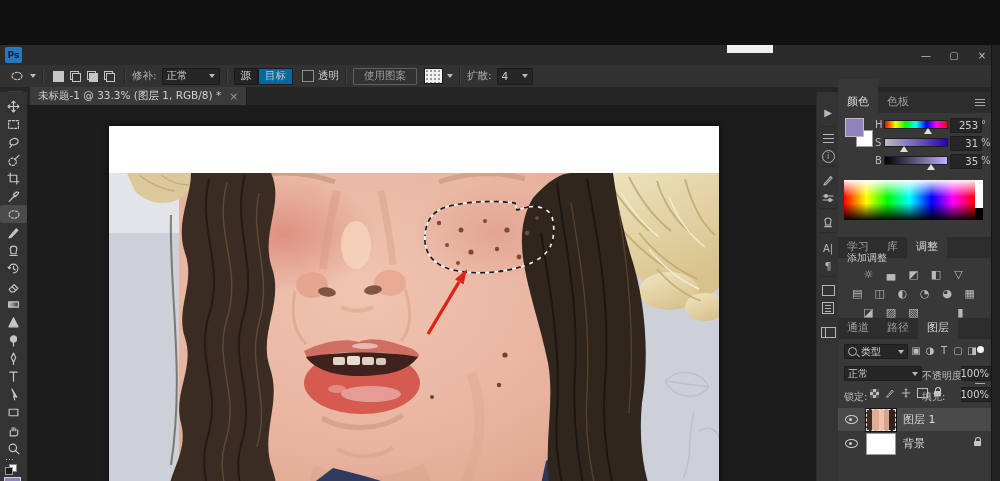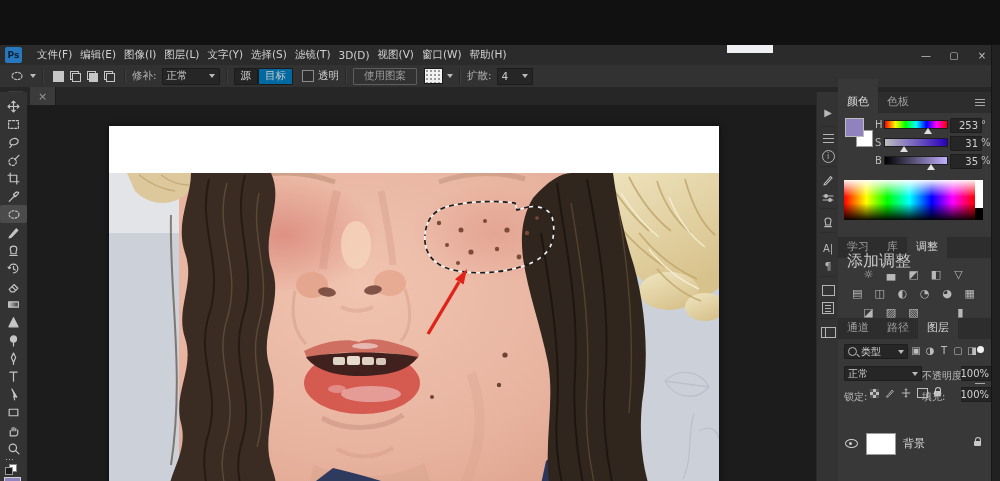--- a/index.html
+++ b/index.html
@@ -106,33 +106,20 @@
   #rightedge{left:991px;top:0;width:9px;height:481px;background:#212121;border-left:1px solid #161616;}
   .fdot{width:7px;height:7px;background:#f2f2f2;border-radius:50%;}
 </style>
 </head>
 <body>
 
 <div id="app" class="nosel">
 
   <div id="titlebar" class="a">
     <div id="pslogo" class="a">Ps</div>
-    <div id="menus" class="a">
-      <span>文件(F)</span>
-      <span>编辑(E)</span>
-      <span>图像(I)</span>
-      <span>图层(L)</span>
-      <span>文字(Y)</span>
-      <span>选择(S)</span>
-      <span>滤镜(T)</span>
-      <span>3D(D)</span>
-      <span>视图(V)</span>
-      <span>窗口(W)</span>
-      <span>帮助(H)</span>
-    </div>
     <div id="tb-white" class="a"></div>
     <div id="winctl" class="a">
       <span>—</span>
       <span>▢</span>
       <span>×</span>
     </div>
   </div>
 
   <div id="optbar" class="a">
     <div style="display:flex;align-items:center;gap:4px;margin-left:8px;">
@@ -169,20 +156,21 @@
     <span style="color:#b3b3b3;margin-right:5px;">扩散:</span>
     <div class="obox" style="width:26px;justify-content:space-between;">
       <span>4</span>
       <span class="chev"></span>
     </div>
   </div>
 
   <div id="tabbar" class="a"></div>
   <div id="toolchip" class="a"></div>
   <div id="doctab" class="a">
+    <span>未标题-1 @ 33.3% (图层 1, RGB/8) *</span>
     <span class="x">×</span>
   </div>
 
   <div id="toolbar" class="a">
     <div style="position:absolute;top:5px;left:0;display:flex;flex-direction:column;gap:0;">
       <div class="ti">
           <svg width="13" height="13" viewBox="0 0 12 12">
             <path d="M6 1V11M1 6H11M6 1L4.5 2.5M6 1L7.5 2.5M6 11L4.5 9.5M6 11L7.5 9.5M1 6L2.5 4.5M1 6L2.5 7.5M11 6L9.5 4.5M11 6L9.5 7.5"></path>
           </svg>
         </div>
@@ -532,21 +520,21 @@
     <div id="spectrum"></div>
     <div id="specbar"></div>
     <div id="specblk"></div>
 
     <div class="phead" style="top:145px;">
       <span class="ptab">学习</span>
       <span class="ptab">库</span>
       <span class="ptab on">调整</span>
       <span class="pmenu" style="top:140px;"></span>
     </div>
-    <div class="a" style="left:9px;top:159px;font-size:16px;color:#c8c8c8;">添加调整</div>
+    <div class="a" style="left:9px;top:159px;font-size:10px;color:#c8c8c8;">添加调整</div>
     <div class="adjrow" style="top:176px;">
       <span class="adjico">☼</span>
       <span class="adjico">▄</span>
       <span class="adjico">◩</span>
       <span class="adjico">◧</span>
       <span class="adjico">▽</span>
     </div>
     <div class="adjrow" style="top:195px;">
       <span class="adjico">▤</span>
       <span class="adjico">◫</span>
@@ -598,20 +586,25 @@
         </svg>
       <svg width="10" height="10" viewBox="0 0 12 12" style="stroke:#bdbdbd;fill:none;stroke-width:1.2;">
           <path d="M6 1V11M1 6H11M6 1L4.5 2.5M6 1L7.5 2.5M6 11L4.5 9.5M6 11L7.5 9.5"></path>
         </svg>
       <span style="width:9px;height:8px;border:1px solid #bdbdbd;"></span>
       <span class="lock"></span>
     </div>
     <span class="slab" style="left:84px;top:298px;">填充:</span>
     <div class="vbox" style="left:123px;top:295px;width:24px;">100%</div>
 
+    <div class="lrow sel" style="top:316px;">
+      <span class="eye" style="margin-left:7px;"></span>
+      <span class="lthumb" id="thumb1" style="margin-left:8px;"></span>
+      <span class="lname">图层 1</span>
+    </div>
     <div class="lrow" style="top:340px;">
       <span class="eye" style="margin-left:7px;"></span>
       <span class="lthumb" id="thumb2" style="margin-left:8px;"></span>
       <span class="lname">背景</span>
       <span class="lock" style="margin-left:auto;margin-right:10px;"></span>
     </div>
   </div>
 
   <div id="rightedge" class="a"></div>
 </div>

